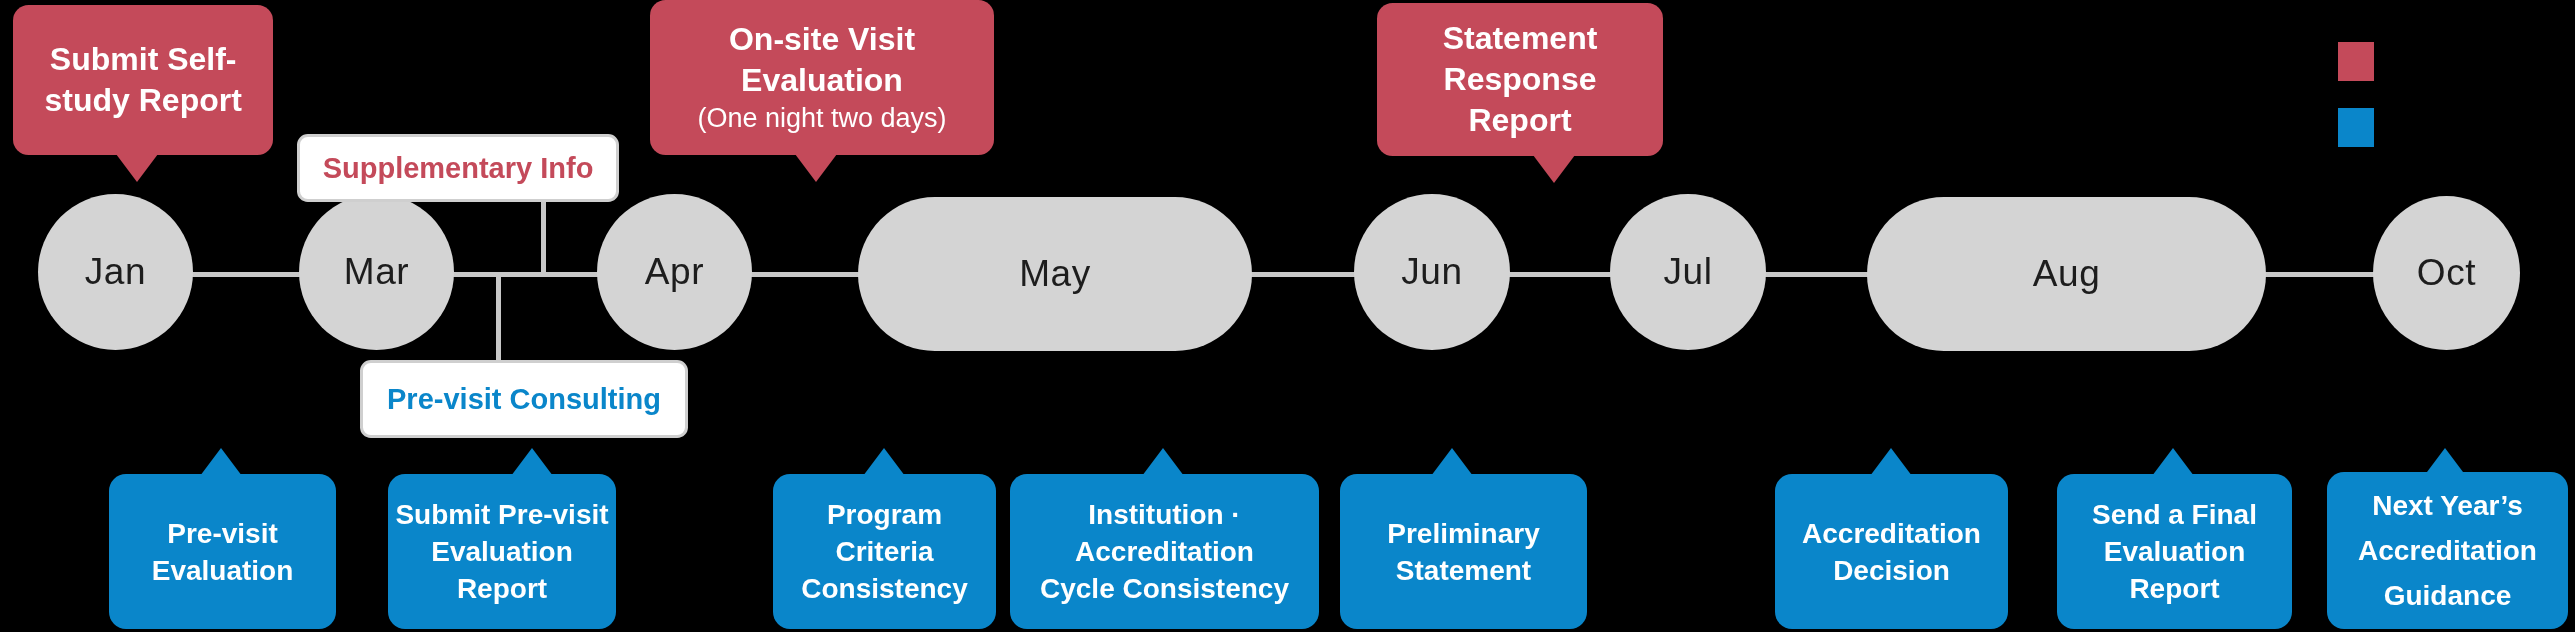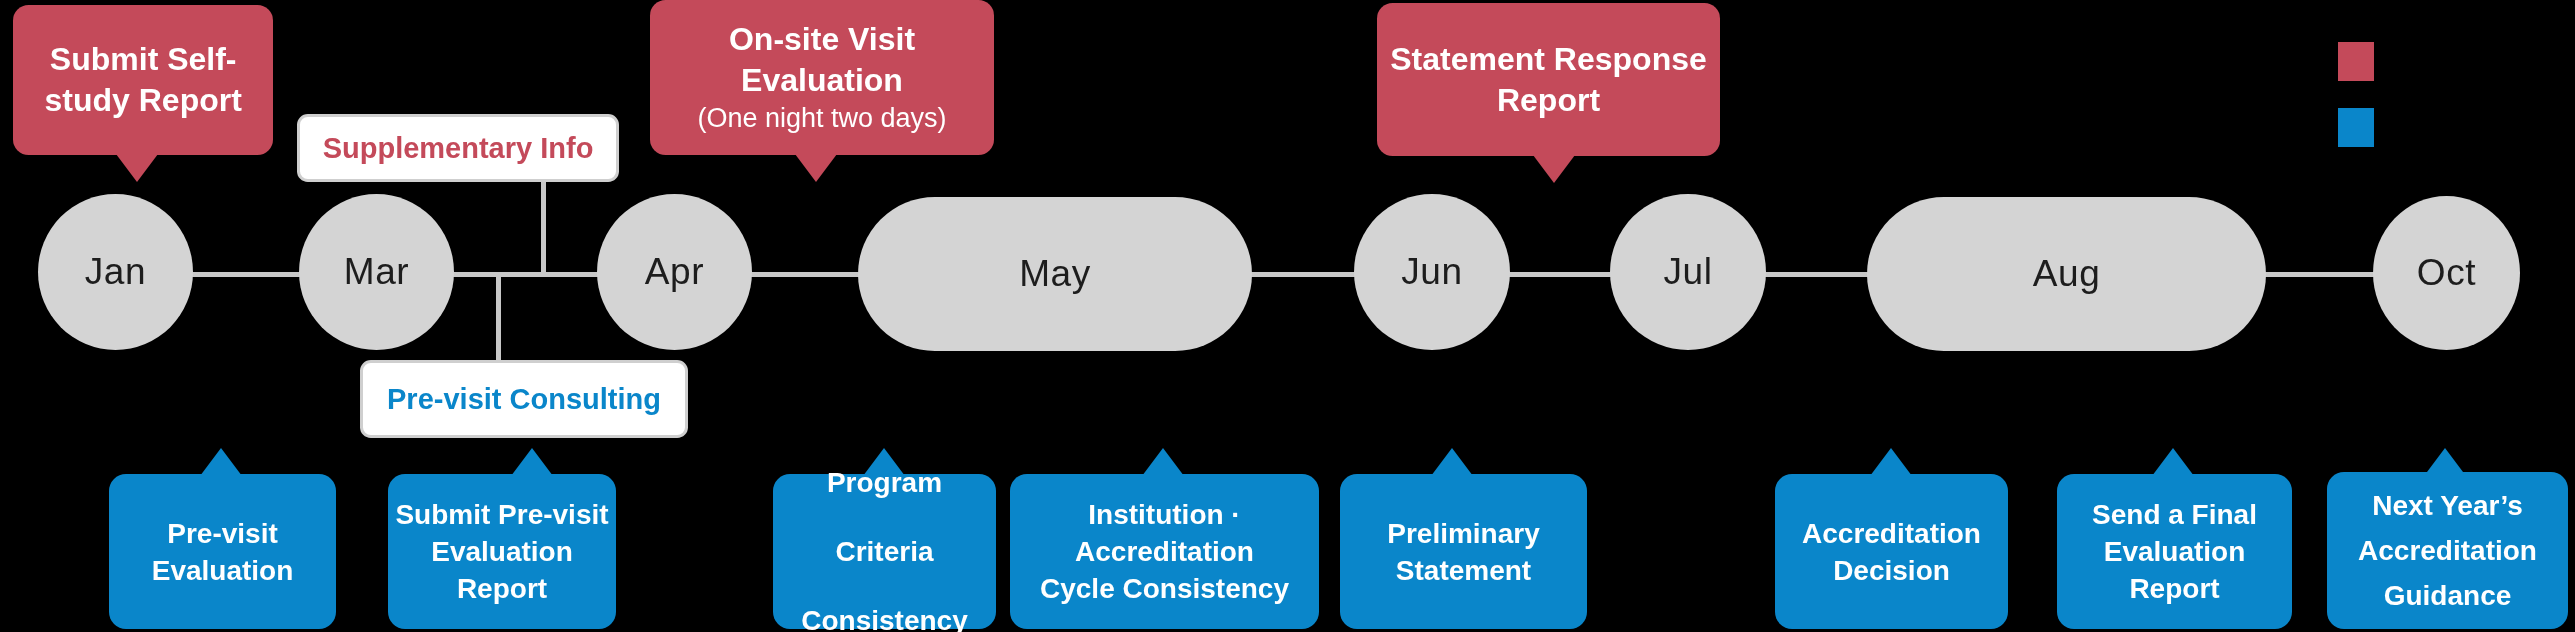--- a/index.html
+++ b/index.html
@@ -29,21 +29,21 @@
   .tail-up{
     position:absolute;width:0;height:0;
     border-left:21.7px solid transparent;border-right:21.7px solid transparent;
     border-bottom:28px solid #0a86ca;
   }
   .info-box{
     position:absolute;background:#fff;border:3px solid #cfcfcf;border-radius:10.8px;
     display:flex;align-items:center;justify-content:center;text-align:center;
     font-size:29px;font-weight:700;box-sizing:border-box;
   }
-  .info-box.red-text{color:#c44a5a;}
+  .info-box.red-text{color:#c44a5a;margin-top:20px;}
   .info-box.blue-text{color:#0a86ca;}
   .connector{position:absolute;background:#c8c8c8;}
   .task{
     position:absolute;background:#0a86ca;border-radius:17px;color:#fff;
     display:flex;flex-direction:column;align-items:center;justify-content:center;
     text-align:center;font-size:28px;font-weight:700;line-height:37px;
   }
   .legend-swatch{position:absolute;}
 </style>
 </head>
@@ -87,21 +87,21 @@
   </div>
   <div class="tail-down" style="left:116px;top:154px;"></div>
 
   <div class="bubble" style="left:650px;top:0px;width:344px;height:155px;">
     <div>On-site Visit</div>
     <div>Evaluation</div>
     <div class="subtitle">(One night two days)</div>
   </div>
   <div class="tail-down" style="left:795px;top:154px;"></div>
 
-  <div class="bubble" style="left:1377px;top:3px;width:343px;height:153px;">
+  <div class="bubble" style="left:1377px;top:3px;width:286px;height:153px;">
     <div>Statement Response</div>
     <div>Report</div>
   </div>
   <div class="tail-down" style="left:1533px;top:155px;"></div>
 
   <div class="info-box red-text" style="left:297px;top:114px;width:322px;height:68px;">
     <span>Supplementary Info</span>
   </div>
   <div class="info-box blue-text" style="left:360px;top:360px;width:328px;height:78px;text-align:center;">
     <span>Pre-visit Consulting</span>
@@ -114,21 +114,21 @@
   </div>
 
   <div class="tail-up" style="left:511px;top:448px;"></div>
   <div class="task" style="left:388px;top:474px;width:228px;height:155px;">
     <div>Submit Pre-visit</div>
     <div>Evaluation</div>
     <div>Report</div>
   </div>
 
   <div class="tail-up" style="left:863px;top:448px;"></div>
-  <div class="task" style="left:773px;top:474px;width:223px;height:155px;gap:32px;">
+  <div class="task" style="left:773px;top:474px;width:223px;height:155px;">
     <div>Program</div>
     <div>Criteria</div>
     <div>Consistency</div>
   </div>
 
   <div class="tail-up" style="left:1142px;top:448px;"></div>
   <div class="task" style="left:1010px;top:474px;width:309px;height:155px;">
     <div>Institution ·</div>
     <div>Accreditation</div>
     <div>Cycle Consistency</div>

